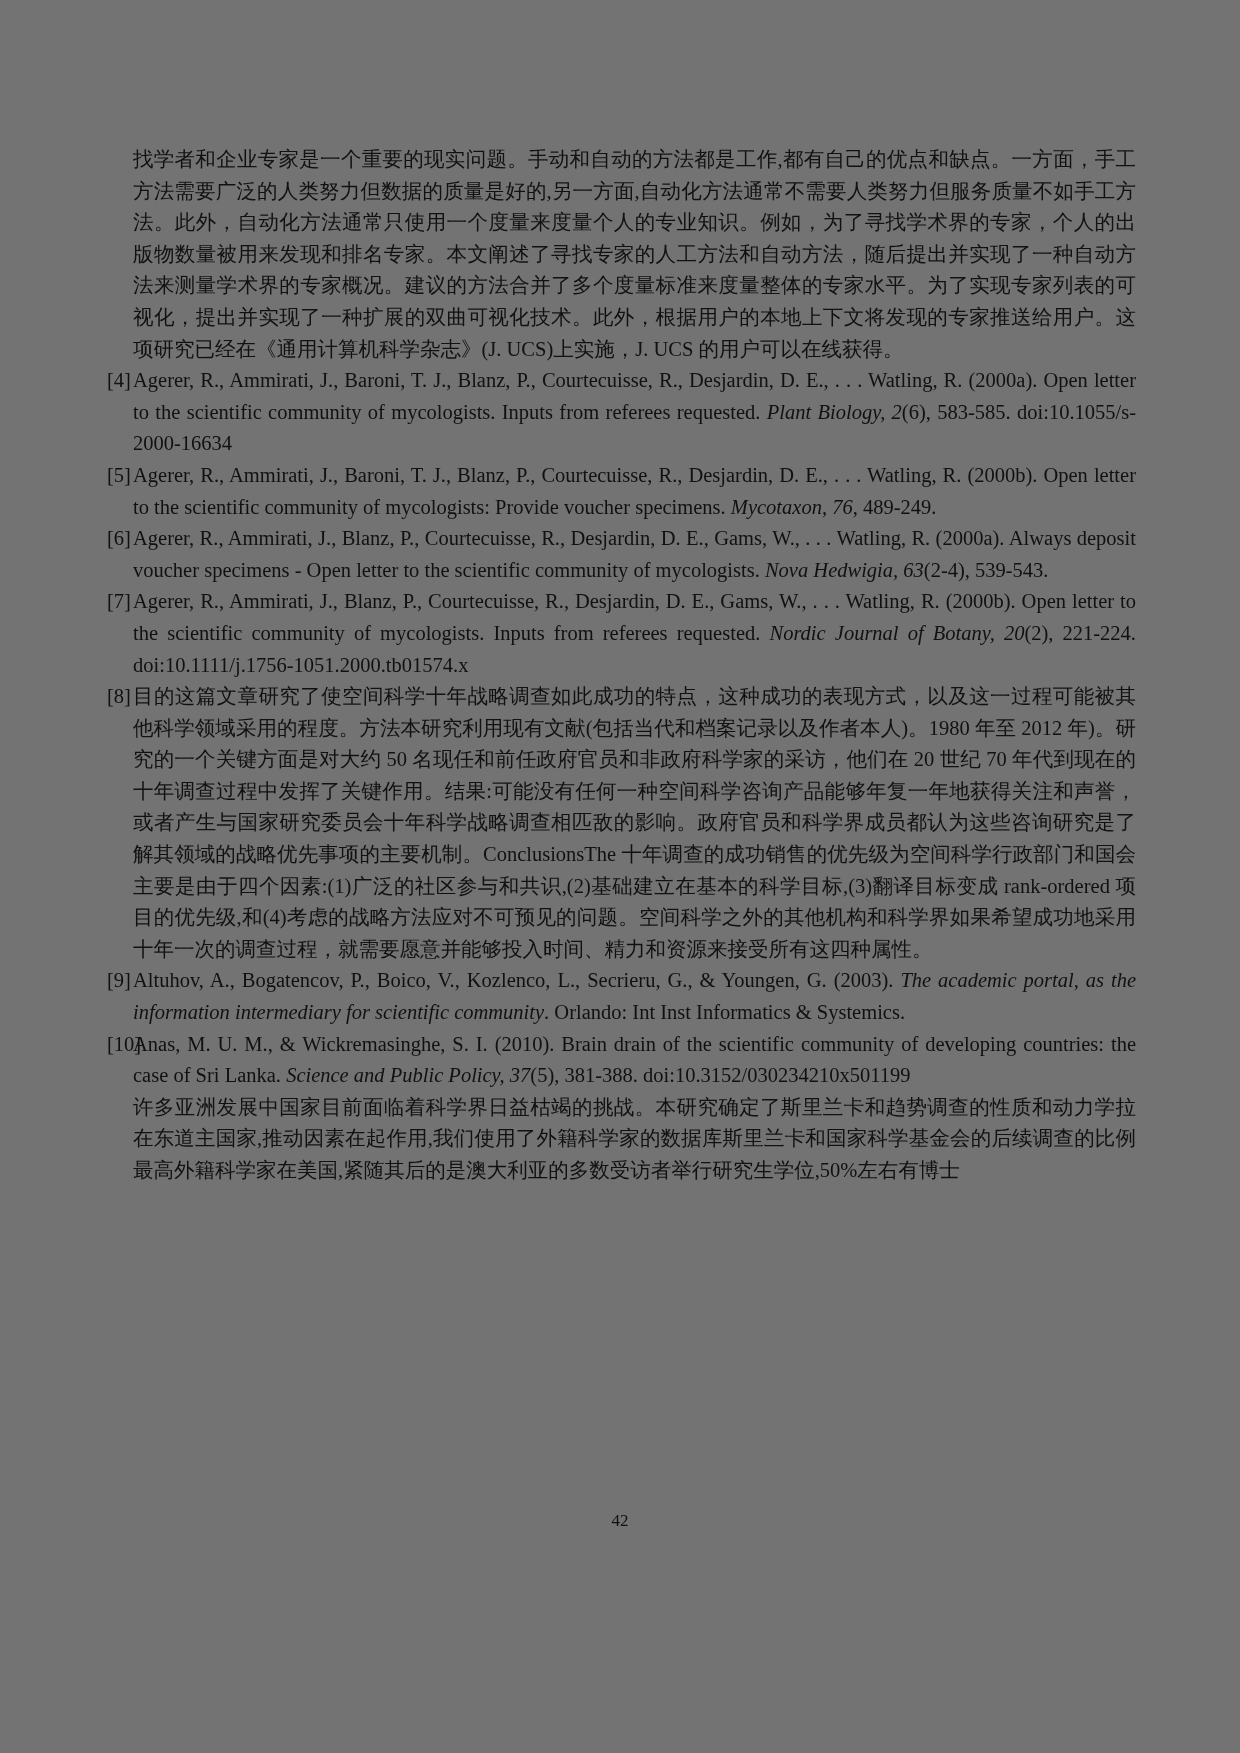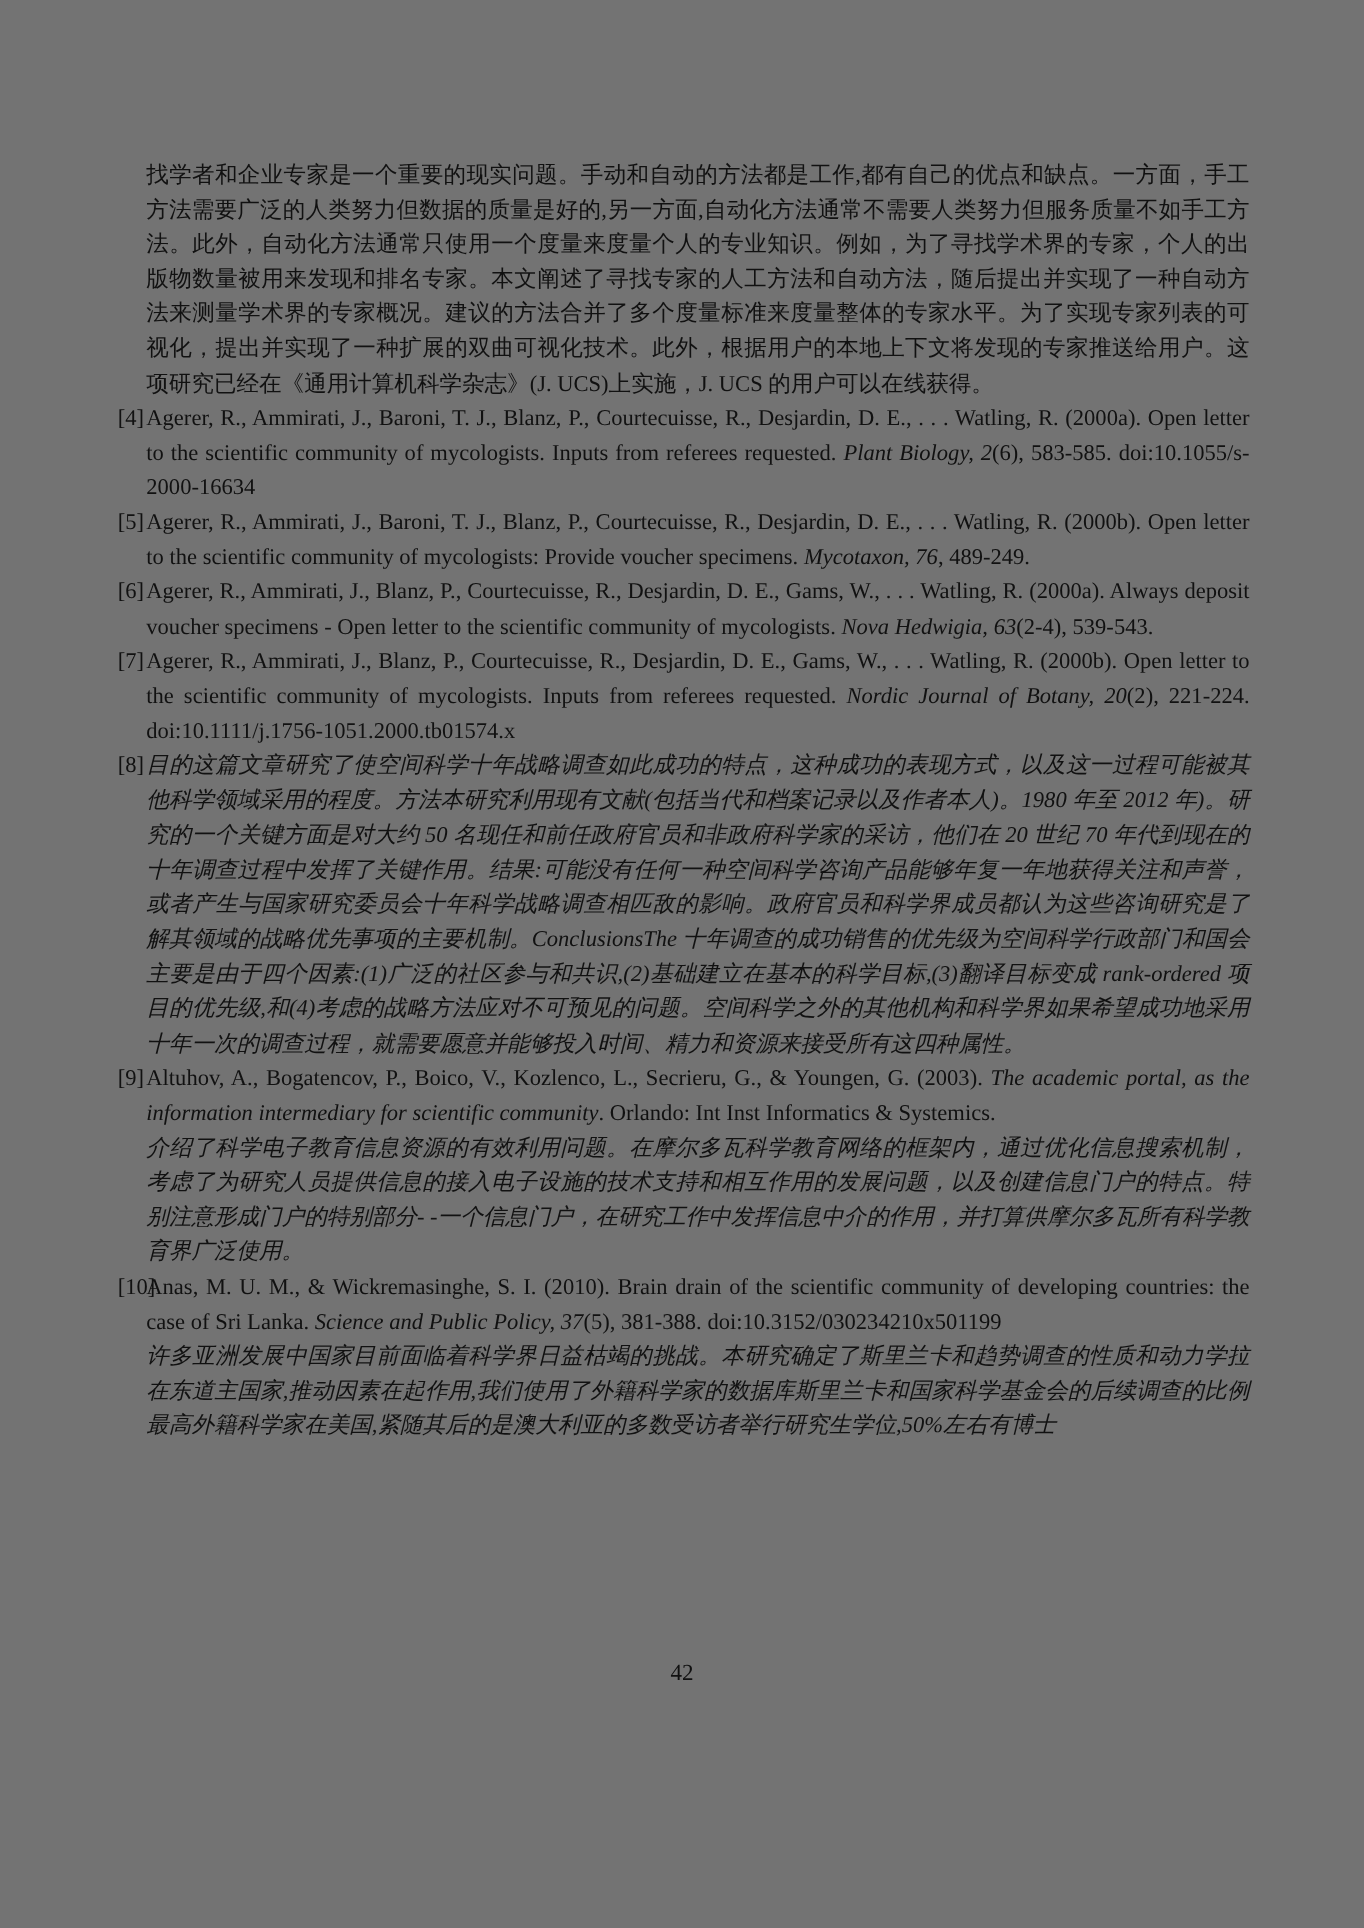--- a/index.html
+++ b/index.html
@@ -42,29 +42,28 @@
     left: 0;
     top: 0;
     white-space: nowrap;
   }
   .ref-citation {
     display: inline;
   }
   .ref-abstract {
     display: block;
     text-align: justify;
-    font-style: italic;
   }
   .page-number {
     position: absolute;
     top: 1505px;
     left: 0;
     width: 100%;
     text-align: center;
-    font-size: 21px;
+    font-size: 17px;
     line-height: 31.6px;
   }
 </style>
 </head>
 <body>
 
 <div class="page">
   <div class="content">
     <p class="intro">找学者和企业专家是一个重要的现实问题。手动和自动的方法都是工作,都有自己的优点和缺点。一方面，手工方法需要广泛的人类努力但数据的质量是好的,另一方面,自动化方法通常不需要人类努力但服务质量不如手工方法。此外，自动化方法通常只使用一个度量来度量个人的专业知识。例如，为了寻找学术界的专家，个人的出版物数量被用来发现和排名专家。本文阐述了寻找专家的人工方法和自动方法，随后提出并实现了一种自动方法来测量学术界的专家概况。建议的方法合并了多个度量标准来度量整体的专家水平。为了实现专家列表的可视化，提出并实现了一种扩展的双曲可视化技术。此外，根据用户的本地上下文将发现的专家推送给用户。这项研究已经在《通用计算机科学杂志》(J. UCS)上实施，J. UCS 的用户可以在线获得。</p>
     <div id="references">
@@ -93,21 +92,20 @@
   </div>
 
   <div class="ref">
     <span class="ref-label">[8]</span>
     <div class="ref-abstract">目的这篇文章研究了使空间科学十年战略调查如此成功的特点，这种成功的表现方式，以及这一过程可能被其他科学领域采用的程度。方法本研究利用现有文献(包括当代和档案记录以及作者本人)。1980 年至 2012 年)。研究的一个关键方面是对大约 50 名现任和前任政府官员和非政府科学家的采访，他们在 20 世纪 70 年代到现在的十年调查过程中发挥了关键作用。结果:可能没有任何一种空间科学咨询产品能够年复一年地获得关注和声誉，或者产生与国家研究委员会十年科学战略调查相匹敌的影响。政府官员和科学界成员都认为这些咨询研究是了解其领域的战略优先事项的主要机制。ConclusionsThe 十年调查的成功销售的优先级为空间科学行政部门和国会主要是由于四个因素:(1)广泛的社区参与和共识,(2)基础建立在基本的科学目标,(3)翻译目标变成 rank-ordered 项目的优先级,和(4)考虑的战略方法应对不可预见的问题。空间科学之外的其他机构和科学界如果希望成功地采用十年一次的调查过程，就需要愿意并能够投入时间、精力和资源来接受所有这四种属性。</div>
   </div>
 
   <div class="ref">
     <span class="ref-label">[9]</span>
     <span class="ref-citation"><span>Altuhov, A., Bogatencov, P., Boico, V., Kozlenco, L., Secrieru, G., &amp; Youngen, G. (2003). </span><i>The academic portal, as the information intermediary for scientific community</i><span>. Orlando: Int Inst Informatics &amp; Systemics.</span></span>
-    <div class="ref-abstract">介绍了科学电子教育信息资源的有效利用问题。在摩尔多瓦科学教育网络的框架内，通过优化信息搜索机制，考虑了为研究人员提供信息的接入电子设施的技术支持和相互作用的发展问题，以及创建信息门户的特点。特别注意形成门户的特别部分- -一个信息门户，在研究工作中发挥信息中介的作用，并打算供摩尔多瓦所有科学教育界广泛使用。</div>
   </div>
 
   <div class="ref">
     <span class="ref-label">[10]</span>
     <span class="ref-citation"><span>Anas, M. U. M., &amp; Wickremasinghe, S. I. (2010). Brain drain of the scientific community of developing countries: the case of Sri Lanka. </span><i>Science and Public Policy, 37</i><span>(5), 381-388. doi:10.3152/030234210x501199</span></span>
     <div class="ref-abstract">许多亚洲发展中国家目前面临着科学界日益枯竭的挑战。本研究确定了斯里兰卡和趋势调查的性质和动力学拉在东道主国家,推动因素在起作用,我们使用了外籍科学家的数据库斯里兰卡和国家科学基金会的后续调查的比例最高外籍科学家在美国,紧随其后的是澳大利亚的多数受访者举行研究生学位,50%左右有博士</div>
   </div>
 </div>
   </div>
   <div class="page-number">42</div>

